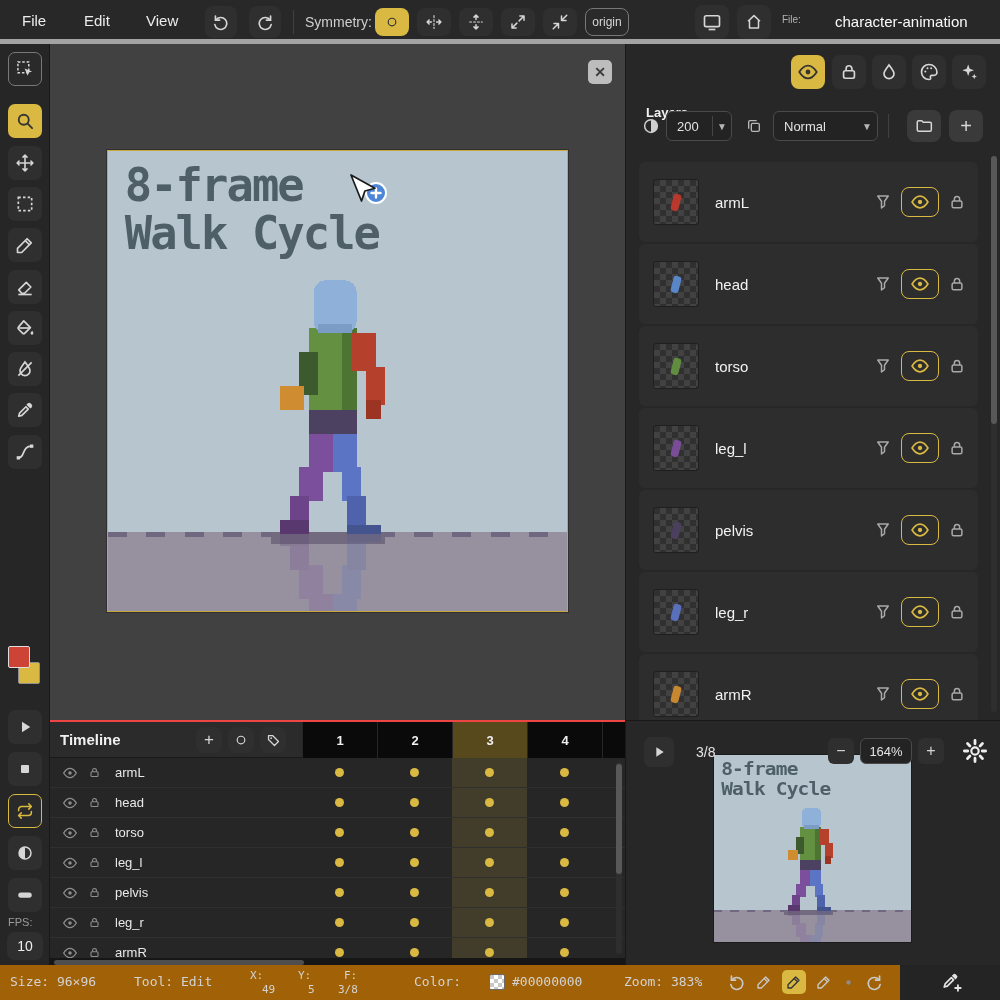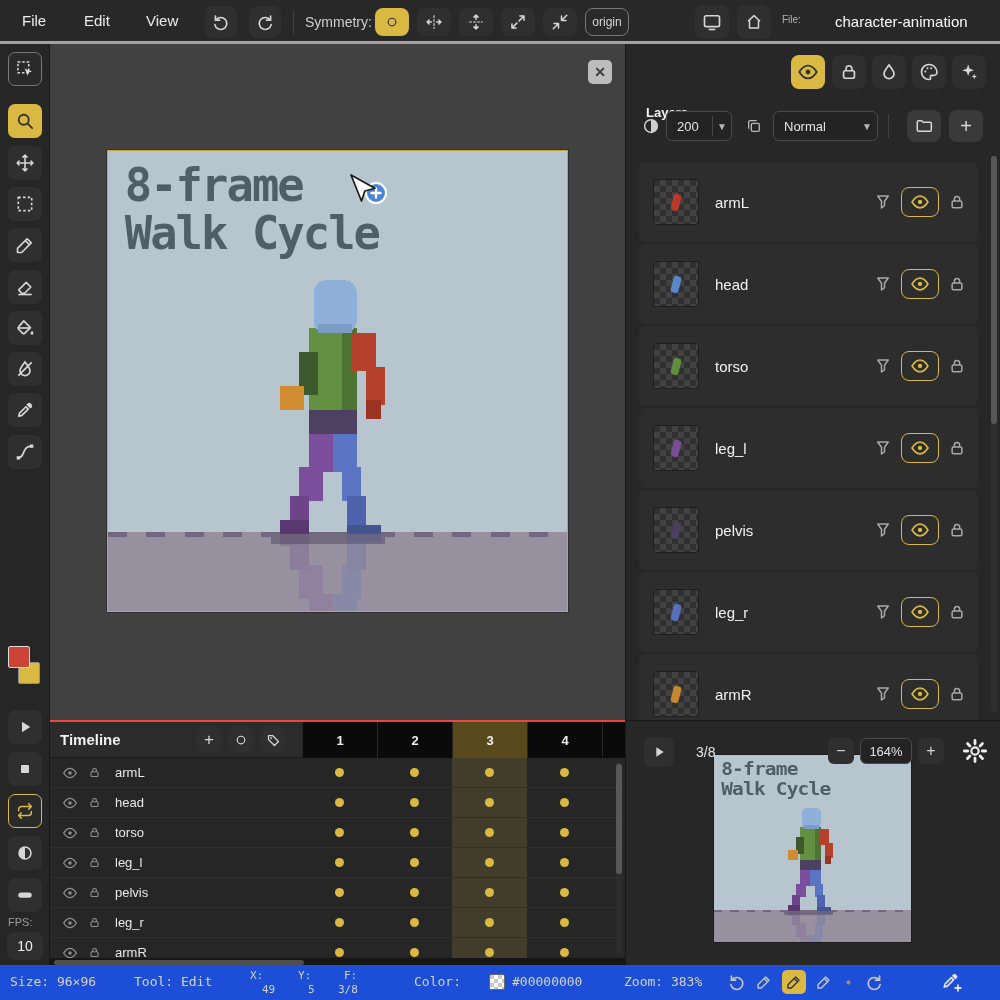--- a/index.html
+++ b/index.html
@@ -13,21 +13,21 @@
 
   
   .sq { position:absolute; display:flex; align-items:center; justify-content:center;
         background:#2f2f2f; border:none; border-radius:8px; color:#d6d6d6; cursor:pointer; }
   .sq.accent { background:var(--accent); color:#343434; }
   .sq.outlined { background:#2a2a2a; border:1px solid #787878; }
   .sq.accent-outline { background:#2a2a2a; border:1.5px solid var(--accent); color:var(--accent); }
 
   
   #menubar { position:absolute; left:0; top:0; width:1000px; height:44px;
-             background:#282828; border-bottom:3px solid #a3a3a3; }
+             background:#282828; border-bottom:5px solid #a3a3a3; }
   .menu-item { position:absolute; top:12px; font-size:15px; color:#ececec; cursor:pointer; }
   .vdiv { position:absolute; width:1px; background:#404040; }
 
   
   #sidebar { position:absolute; left:0; top:44px; width:50px; height:921px;
              background:#262626; border-right:1px solid #181818; }
   .tool { left:8px; width:34px; height:34px; border-radius:7px; }
 
   
   #canvas-area { position:absolute; left:50px; top:44px; width:575px; height:676px;
@@ -82,22 +82,22 @@
   #hscroll { position:absolute; left:0; top:236px; width:575px; height:9px; background:#161616; }
   #hthumb { position:absolute; left:4px; top:2px; width:250px; height:5px; border-radius:3px; background:#4e4e4e; }
 
   
   #preview { position:absolute; left:625px; top:720px; width:375px; height:245px;
              background:#272727; border-left:1px solid #181818; border-top:1px solid #181818; overflow:hidden; }
   #preview-img { position:absolute; left:88px; top:34px; width:197px; height:187px;
                  box-shadow:0 0 0 1px rgba(0,0,0,.3); }
 
   
-  #statusbar { position:absolute; left:0; top:965px; width:1000px; height:35px;
-               background:#1d4ed8; font-family:"DejaVu Sans Mono", monospace;
+  #statusbar { position:absolute; left:0; top:965px; width:900px; height:35px;
+               background:#a16207; font-family:"DejaVu Sans Mono", monospace;
                font-size:13px; color:#d2d2d2; }
   .st { position:absolute; top:9px; white-space:nowrap; }
   .st2 { position:absolute; font-size:11px; line-height:13px; }
   .checker-sm { background-image:conic-gradient(#ffffff 25%, #c9c9c9 0 50%, #ffffff 0 75%, #c9c9c9 0);
                 background-size:8px 8px; }
   .chip { display:flex; align-items:center; justify-content:center; width:24px; height:24px;
           border-radius:5px; background:var(--accent); color:#343434; }
 </style>
 </head>
 <body>

